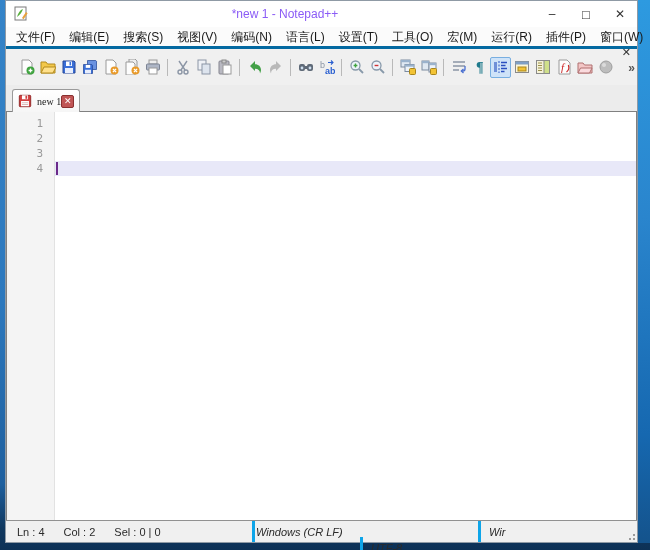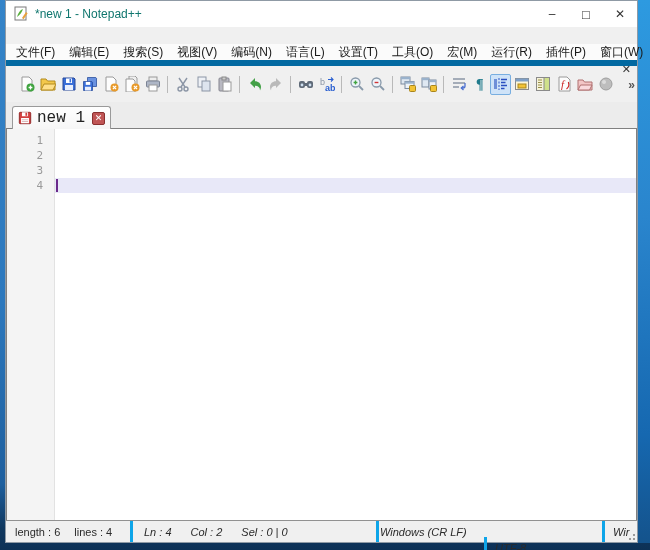--- a/index.html
+++ b/index.html
@@ -14,42 +14,42 @@
     background: linear-gradient(180deg,#2d9ae0 0%,#2a85cd 40%,#1668b0 80%,#14538c 100%);
   }
   .window {
     position:absolute; left:5px; top:0; width:633px; height:543px;
     background:#f0f0f0; border:1px solid #8f9aa5;
     display:flex; flex-direction:column;
   }
   
   .titlebar { height:26px; background:#ffffff; display:flex; align-items:center; padding-left:7px; flex:0 0 auto; }
   .titlebar .appicon { width:16px; height:16px; margin-right:6px; }
-  .titlebar .title { font-size:12px; color:#0f766e; flex:1 1 auto; }
+  .titlebar .title { font-size:12px; color:#8b5cf6; flex:1 1 auto;text-align:center; }
   .winbtn { width:34px; height:26px; display:flex; align-items:center; justify-content:center;
             font-size:12px; color:#333; cursor:default; }
   .winbtn.max { font-size:13px; }
   
-  .menubar { height:22px; background:#fbfbfb; display:flex; align-items:center; padding-left:3px; flex:0 0 auto; border-bottom:6px solid #0369a1;margin-top:17px;}
+  .menubar { height:22px; background:#fbfbfb; display:flex; align-items:center; padding-left:3px; flex:0 0 auto; border-bottom:3px solid #0369a1;}
   .mi { font-size:12px; color:#1a1a1a; padding:0 7px; line-height:22px; white-space:nowrap; }
   
   .toolbar { height:36px; background:#f0f0f0; display:flex; align-items:center; padding-left:10px; flex:0 0 auto; position:relative; }
   .tbtn { width:21px; height:21px; display:flex; align-items:center; justify-content:center; border:1px solid transparent; border-radius:2px; }
   .tbtn svg { width:16px; height:16px; display:block; }
   .tbtn.active { background:#cfe3f8; border:1px solid #78aee0; }
   .tbtn.disabled { opacity:.85; }
   .sep { width:1px; height:17px; background:#b9b9b9; margin:0 4px; flex:0 0 auto; }
   .tb-close { position:absolute; top:-3px; right:6px; font-size:11px; color:#333; line-height:12px; }
   .tb-more { position:absolute; top:12px; right:3px; font-size:12px; color:#555; font-weight:bold; letter-spacing:-1px;}
   
   .tabbar { height:26px; background:#ececec; display:flex; align-items:flex-end; padding-left:6px; flex:0 0 auto; }
   .tab { height:23px; background:linear-gradient(180deg,#ffffff,#f6f6f6); border:1px solid #9a9a9a; border-bottom:none;
          border-radius:3px 3px 0 0; display:flex; align-items:center; padding:0 5px 0 5px; position:relative; top:1px; }
   .tab .ficon { width:14px; height:14px; margin-right:5px; }
-  .tab .tlabel { font-size:16px; color:#222; margin-right:7px; font-family:Liberation Mono, monospace; }
+  .tab .tlabel { font-size:10px; color:#222; font-family:Liberation Serif, serif; }
   .tab-close { width:13px; height:13px; background:#c05555; border:1px solid #8a3030; border-radius:2px;
                color:#fff; font-size:9px; line-height:11px; text-align:center; }
   
   .main { flex:1 1 auto; display:flex; background:#ffffff; border:1px solid #808080; border-bottom:none; overflow:hidden; }
   .gutter { width:48px; background:#f4f4f4; flex:0 0 auto; padding-top:4px; border-right:1px solid #e2e2e2; }
   .lnum { height:15px; line-height:15px; font-family:"DejaVu Sans Mono", monospace; font-size:11px;
           color:#9a9a9a; text-align:right; padding-right:11px; }
   .textarea { flex:1 1 auto; padding-top:4px; position:relative; }
   .eline { height:15px; line-height:15px; font-family:"DejaVu Sans Mono", monospace; font-size:11px; color:#000; }
   .eline.cur { background:#e8e8f8; }
@@ -324,24 +324,20 @@
     </div>
     <div class="textarea">
       <div class="eline"></div>
       <div class="eline"></div>
       <div class="eline"></div>
       <div class="eline cur"><span class="caret"></span><span></span></div>
     </div>
   </div>
 
   <div class="statusbar">
-    <div class="scell c1">
-      <span>length : 6</span>
-      <span>lines : 4</span>
-    </div>
     <div class="scell c2">
       <span>Ln : 4</span>
       <span>Col : 2</span>
       <span>Sel : 0 | 0</span>
     </div>
     <div class="scell c3">
       <span>Windows (CR LF)</span>
     </div>
     <div class="scell c4">
       <span>UTF-8</span>

